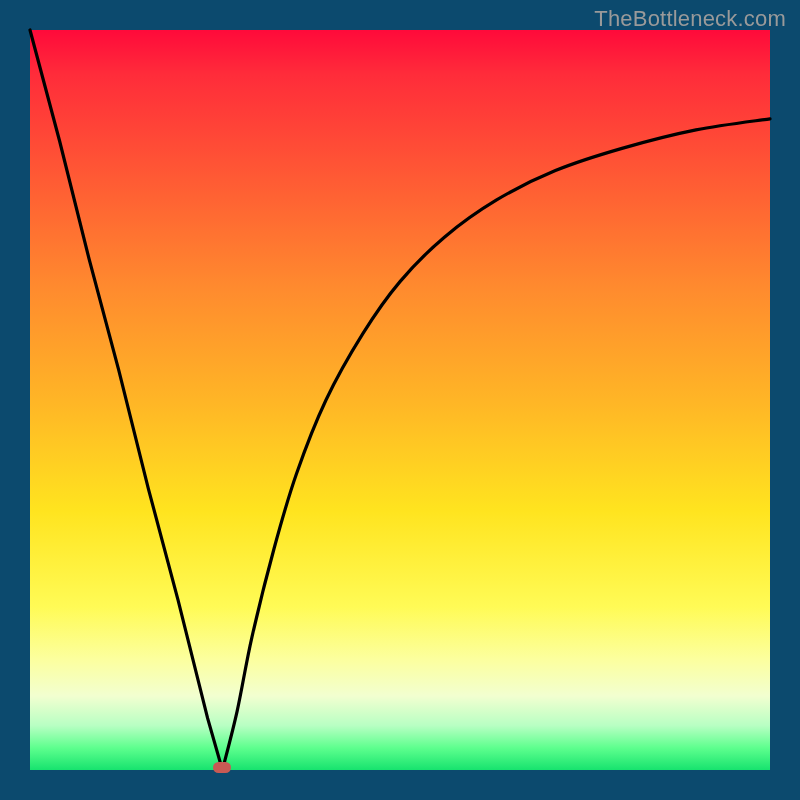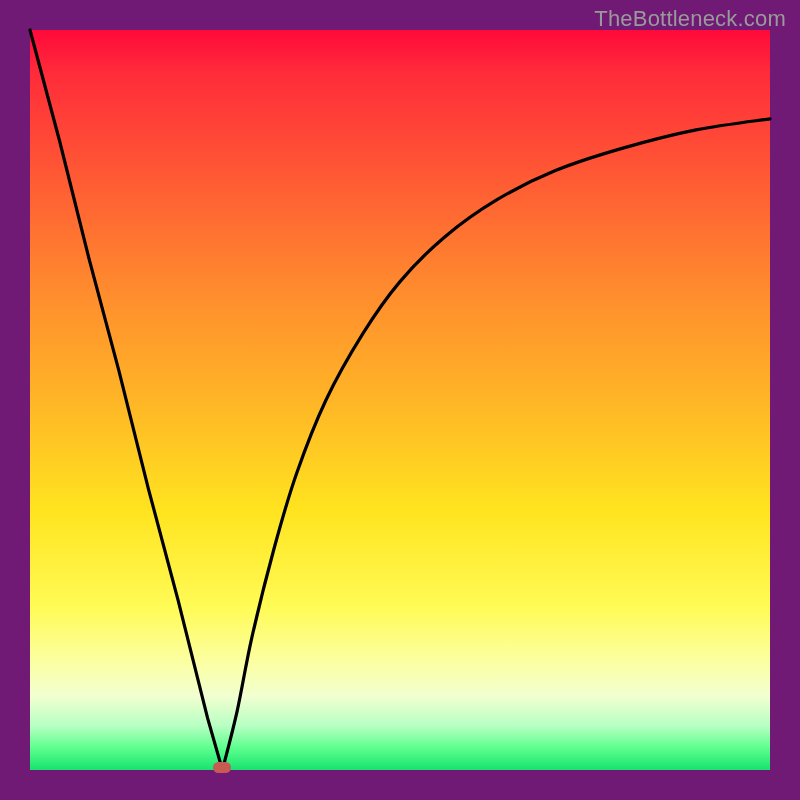--- a/index.html
+++ b/index.html
@@ -8,21 +8,21 @@
     width: 800px;
     height: 800px;
     background: #000000;
     overflow: hidden;
     font-family: Arial, Helvetica, sans-serif;
   }
   .frame {
     position: relative;
     width: 800px;
     height: 800px;
-    background: #701a75;
+    background: #0c4a6e;
   }
   .plot-area {
     position: absolute;
     left: 30px;
     top: 30px;
     width: 740px;
     height: 740px;
     
     background: linear-gradient(
       to bottom,

